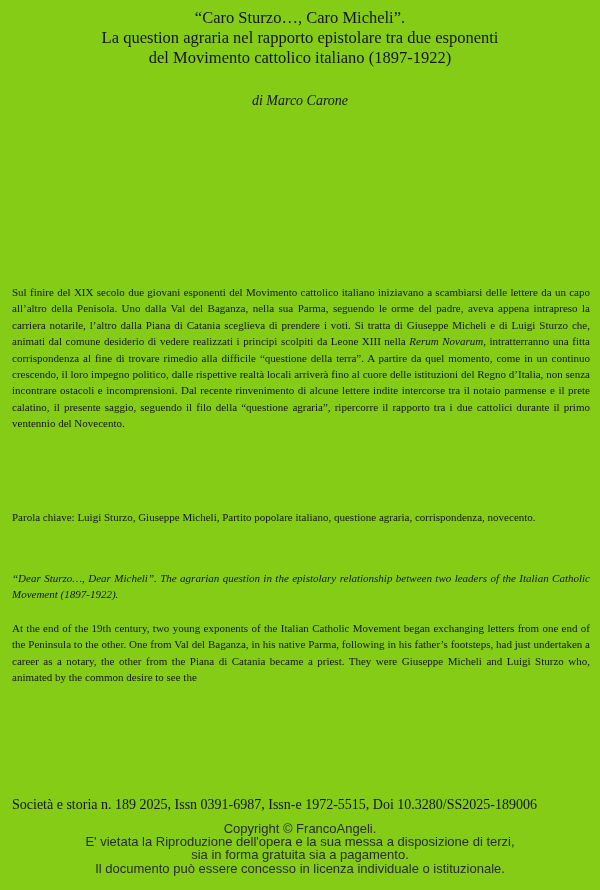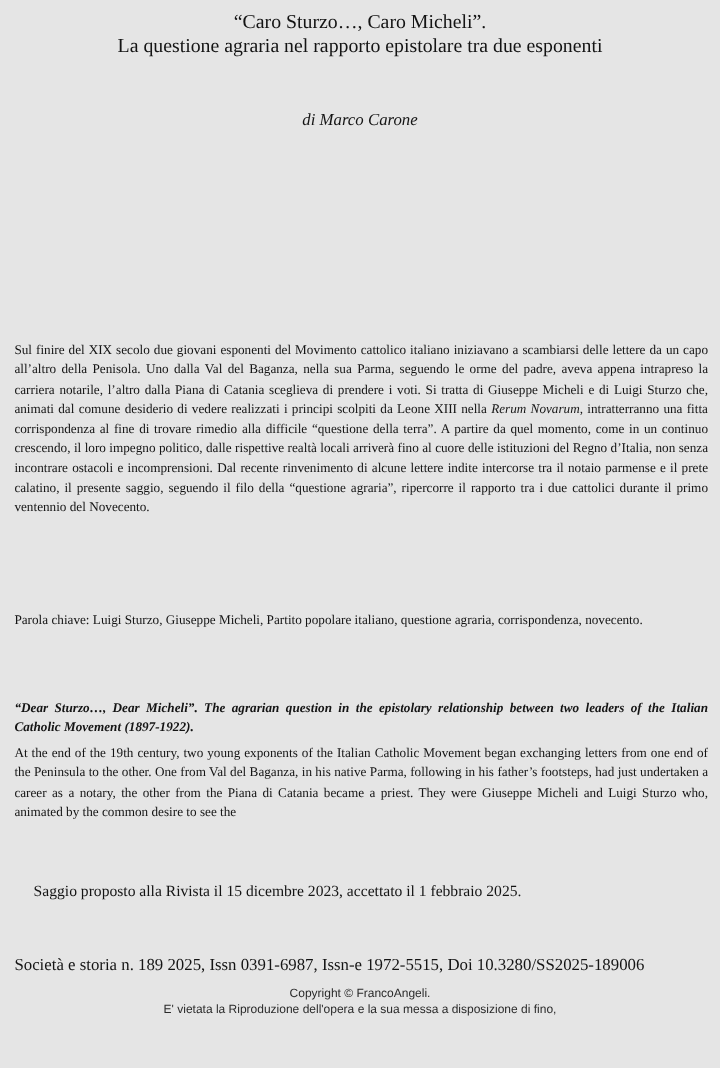--- a/index.html
+++ b/index.html
@@ -1,20 +1,20 @@
 <!DOCTYPE html>
 <html lang="it"><head>
 <meta charset="utf-8">
 <style>
   html, body { margin: 0; padding: 0; background: #ffffff; }
   .page {
     position: relative;
     width: 600px;
     height: 890px;
-    background: #e5e5e5;
+    background: #84cc16;
     color: #141414;
     font-family: "Liberation Serif", serif;
     overflow: hidden;
   }
   .title-block {
     position: absolute;
     top: 8px; left: 12px; width: 576px;
     text-align: center;
     font-size: 16.5px;
     line-height: 20px;
@@ -28,70 +28,72 @@
   }
   .body-text {
     position: absolute;
     left: 12px; width: 578px;
     font-size: 11px;
     line-height: 16.4px;
     text-align: justify;
   }
   .abstract-it { top: 284px; }
   .keywords   { top: 509px; }
-  .title-en   { top: 582px; font-style: italic; font-weight: bold; }
+  .title-en   { top: 570px; font-style: italic; }
   .abstract-en{ top: 620px; }
   .footnotes {
     position: absolute;
     top: 735px; left: 12px; width: 578px;
     font-size: 13px;
     line-height: 15.8px;
     text-align: justify;
   }
   .footnotes p { margin: 0; text-indent: 16px; }
   .journal-line {
     position: absolute;
     top: 797px; left: 12px; width: 578px;
     font-size: 14px;
     white-space: nowrap;
   }
   .copyright-block {
     position: absolute;
     top: 822px; left: 12px; width: 576px;
     text-align: center;
     font-family: "Liberation Sans", sans-serif;
-    font-size: 10px;
+    font-size: 13px;
     line-height: 13.2px;
     color: #2a2a2a;
   }
 </style>
 </head>
 <body>
 
 <div class="page">
 
   <div class="title-block">
     <div>“Caro Sturzo…, Caro Micheli”.</div>
-    <div>La questione agraria nel rapporto epistolare tra due esponenti</div>
+    <div>La question agraria nel rapporto epistolare tra due esponenti</div>
+    <div>del Movimento cattolico italiano (1897-1922)</div>
   </div>
 
   <div class="byline">di Marco Carone</div>
 
   <div class="body-text abstract-it"><span>Sul finire del XIX secolo due giovani esponenti del Movimento cattolico italiano iniziavano a scambiarsi delle lettere da un capo all’altro della Penisola. Uno dalla Val del Baganza, nella sua Parma, seguendo le orme del padre, aveva appena intrapreso la carriera notarile, l’altro dalla Piana di Catania sceglieva di prendere i voti. Si tratta di Giuseppe Micheli e di Luigi Sturzo che, animati dal comune desiderio di vedere realizzati i principi scolpiti da Leone XIII nella </span><span style="font-style: italic;">Rerum Novarum</span><span>, intratterranno una fitta corrispondenza al fine di trovare rimedio alla difficile “questione della terra”. A partire da quel momento, come in un continuo crescendo, il loro impegno politico, dalle rispettive realtà locali arriverà fino al cuore delle istituzioni del Regno d’Italia, non senza incontrare ostacoli e incomprensioni. Dal recente rinvenimento di alcune lettere indite intercorse tra il notaio parmense e il prete calatino, il presente saggio, seguendo il filo della “questione agraria”, ripercorre il rapporto tra i due cattolici durante il primo ventennio del Novecento.</span></div>
 
   <div class="body-text keywords"><span style="">Parola chiave: </span><span>Luigi Sturzo, Giuseppe Micheli, Partito popolare italiano, questione agraria, corrispondenza, novecento.</span></div>
 
   <div class="body-text title-en">“Dear Sturzo…, Dear Micheli”. The agrarian question in the epistolary relationship between two leaders of the Italian Catholic Movement (1897-1922).</div>
 
   <div class="body-text abstract-en">At the end of the 19th century, two young exponents of the Italian Catholic Movement began exchanging letters from one end of the Peninsula to the other. One from Val del Baganza, in his native Parma, following in his father’s footsteps, had just undertaken a career as a notary, the other from the Piana di Catania became a priest. They were Giuseppe Micheli and Luigi Sturzo who, animated by the common desire to see the</div>
 
   <div class="footnotes">
-    <p>Saggio proposto alla Rivista il 15 dicembre 2023, accettato il 1 febbraio 2025.</p>
   </div>
 
   <div class="journal-line"><span style="">Società e storia</span><span> n. 189 2025, Issn 0391-6987, Issn-e 1972-5515, Doi 10.3280/SS2025-189006</span></div>
 
   <div class="copyright-block">
     <div>Copyright © FrancoAngeli.</div>
-    <div>E' vietata la Riproduzione dell'opera e la sua messa a disposizione di fino,</div>
+    <div>E' vietata la Riproduzione dell'opera e la sua messa a disposizione di terzi,</div>
+    <div>sia in forma gratuita sia a pagamento.</div>
+    <div>Il documento può essere concesso in licenza individuale o istituzionale.</div>
   </div>
 
 </div>
 
 </body></html>

